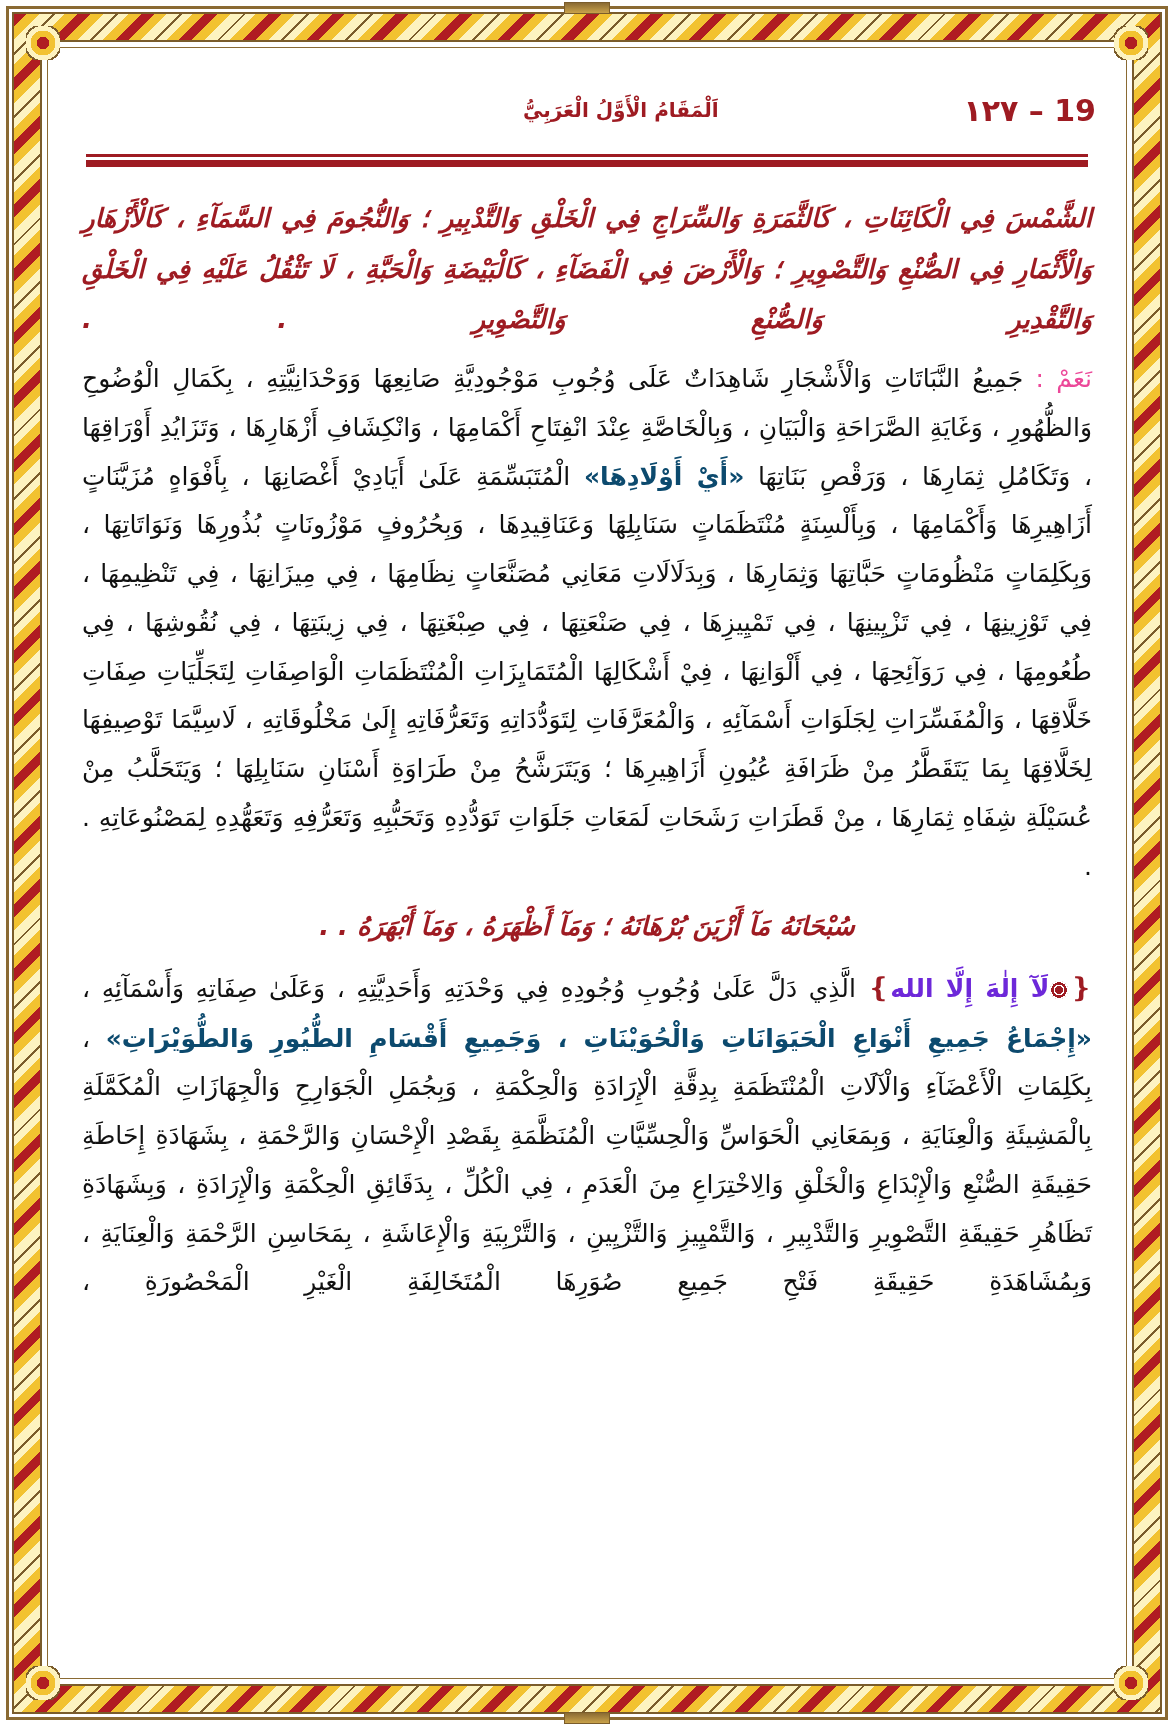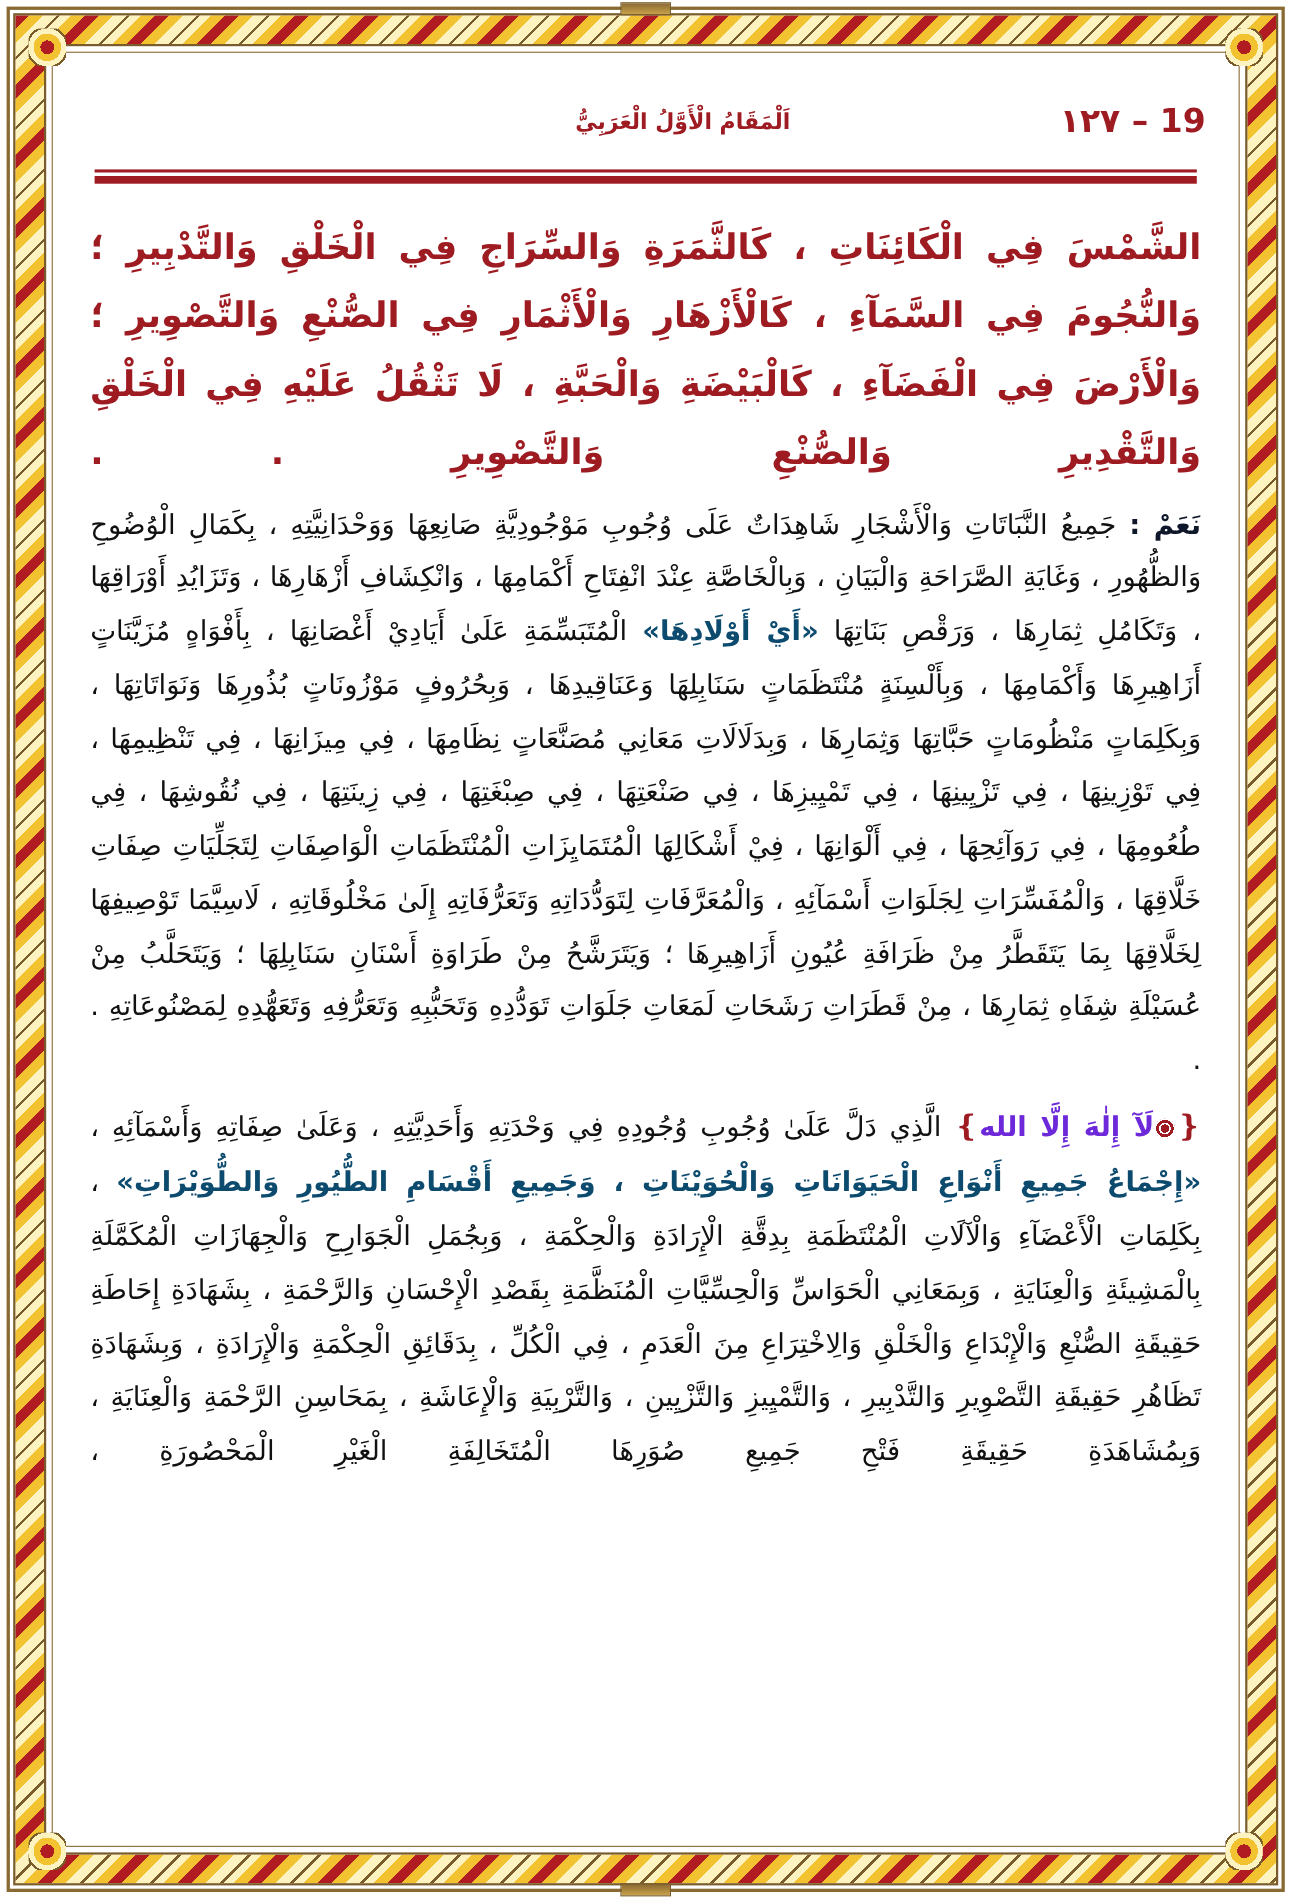--- a/index.html
+++ b/index.html
@@ -126,22 +126,23 @@
     text-align: justify;
     text-align-last: center;
     font-size: 25px;
     line-height: 1.95;
     color: #111111;
     font-family: "DejaVu Sans", "Liberation Sans", sans-serif;
   }
   p.para.red {
     color: #9e1b22;
     font-weight: bold;
-    font-size: 32px;
+    font-size: 26px;
     text-align-last: center;
+    font-style: italic;
   }
   p.para.justified {
     text-align: justify;
     text-align-last: justify;
   }
   p.para.centered {
     text-align: center;
     text-align-last: center;
   }
   .red-inline {
@@ -160,22 +161,22 @@
   .flower {
     display: inline-block;
     width: 18px; height: 18px;
     vertical-align: -2px;
     background:
       radial-gradient(circle at 50% 50%, #9e1b22 0 30%, #ffffff 30% 42%, #9e1b22 42% 62%, #ffffff 62% 72%, #9e1b22 72% 100%);
     border-radius: 50%;
     margin: 0 1px;
   }
   .lead-red {
-    color: #0f172a;
-    font-weight: bold;
+    color: #ec4899;
+    font-weight: normal;
   }
 </style>
 </head>
 <body>
 
 <div class="page">
 
   <div class="frame-outer"></div>
   <div class="frame-band"></div>
   <div class="frame-band-inner-cover"></div>
@@ -202,20 +203,21 @@
     </div>
 
     <div class="body-area">
 
       <p class="para red justified">الشَّمْسَ فِي الْكَائِنَاتِ ، كَالثَّمَرَةِ وَالسِّرَاجِ فِي الْخَلْقِ وَالتَّدْبِيرِ ؛ وَالنُّجُومَ فِي السَّمَآءِ ، كَالْأَزْهَارِ وَالْأَثْمَارِ فِي الصُّنْعِ وَالتَّصْوِيرِ ؛ وَالْأَرْضَ فِي الْفَضَآءِ ، كَالْبَيْضَةِ وَالْحَبَّةِ ، لَا تَثْقُلُ عَلَيْهِ فِي الْخَلْقِ وَالتَّقْدِيرِ وَالصُّنْعِ وَالتَّصْوِيرِ . .</p>
 
       <p class="para justified">
         <span class="lead-red">نَعَمْ :</span><span> جَمِيعُ النَّبَاتَاتِ وَالْأَشْجَارِ شَاهِدَاتٌ عَلَى وُجُوبِ مَوْجُودِيَّةِ صَانِعِهَا وَوَحْدَانِيَّتِهِ ، بِكَمَالِ الْوُضُوحِ وَالظُّهُورِ ، وَغَايَةِ الصَّرَاحَةِ وَالْبَيَانِ ، وَبِالْخَاصَّةِ عِنْدَ انْفِتَاحِ أَكْمَامِهَا ، وَانْكِشَافِ أَزْهَارِهَا ، وَتَزَايُدِ أَوْرَاقِهَا ، وَتَكَامُلِ ثِمَارِهَا ، وَرَقْصِ بَنَاتِهَا </span><span class="red-inline">«أَيْ أَوْلَادِهَا»</span><span> الْمُتَبَسِّمَةِ عَلَىٰ أَيَادِيْ أَغْصَانِهَا ، بِأَفْوَاهٍ مُزَيَّنَاتٍ أَزَاهِيرِهَا وَأَكْمَامِهَا ، وَبِأَلْسِنَةٍ مُنْتَظَمَاتٍ سَنَابِلِهَا وَعَنَاقِيدِهَا ، وَبِحُرُوفٍ مَوْزُونَاتٍ بُذُورِهَا وَنَوَاتَاتِهَا ، وَبِكَلِمَاتٍ مَنْظُومَاتٍ حَبَّاتِهَا وَثِمَارِهَا ، وَبِدَلَالَاتِ مَعَانِي مُصَنَّعَاتٍ نِظَامِهَا ، فِي مِيزَانِهَا ، فِي تَنْظِيمِهَا ، فِي تَوْزِينِهَا ، فِي تَزْيِينِهَا ، فِي تَمْيِيزِهَا ، فِي صَنْعَتِهَا ، فِي صِبْغَتِهَا ، فِي زِينَتِهَا ، فِي نُقُوشِهَا ، فِي طُعُومِهَا ، فِي رَوَآئِحِهَا ، فِي أَلْوَانِهَا ، فِيْ أَشْكَالِهَا الْمُتَمَايِزَاتِ الْمُنْتَظَمَاتِ الْوَاصِفَاتِ لِتَجَلِّيَاتِ صِفَاتِ خَلَّاقِهَا ، وَالْمُفَسِّرَاتِ لِجَلَوَاتِ أَسْمَآئِهِ ، وَالْمُعَرَّفَاتِ لِتَوَدُّدَاتِهِ وَتَعَرُّفَاتِهِ إِلَىٰ مَخْلُوقَاتِهِ ، لَاسِيَّمَا تَوْصِيفِهَا لِخَلَّاقِهَا بِمَا يَتَقَطَّرُ مِنْ ظَرَافَةِ عُيُونِ أَزَاهِيرِهَا ؛ وَيَتَرَشَّحُ مِنْ طَرَاوَةِ أَسْنَانِ سَنَابِلِهَا ؛ وَيَتَحَلَّبُ مِنْ عُسَيْلَةِ شِفَاهِ ثِمَارِهَا ، مِنْ قَطَرَاتِ رَشَحَاتِ لَمَعَاتِ جَلَوَاتِ تَوَدُّدِهِ وَتَحَبُّبِهِ وَتَعَرُّفِهِ وَتَعَهُّدِهِ لِمَصْنُوعَاتِهِ . .</span>
       </p>
 
+      <p class="para red centered">سُبْحَانَهُ مَآ أَزْيَنَ بُرْهَانَهُ ؛ وَمَآ أَظْهَرَهُ ، وَمَآ أَبْهَرَهُ . .</p>
 
       <p class="para justified">
         <span class="tahlil-open">❴</span><span class="flower"></span><span class="blue-inline">لَآ إِلٰهَ إِلَّا الله</span><span class="tahlil-close">❵</span><span> الَّذِي دَلَّ عَلَىٰ وُجُوبِ وُجُودِهِ فِي وَحْدَتِهِ وَأَحَدِيَّتِهِ ، وَعَلَىٰ صِفَاتِهِ وَأَسْمَآئِهِ ، </span><span class="red-inline">«إِجْمَاعُ جَمِيعِ أَنْوَاعِ الْحَيَوَانَاتِ وَالْحُوَيْنَاتِ ، وَجَمِيعِ أَقْسَامِ الطُّيُورِ وَالطُّوَيْرَاتِ»</span><span> ، بِكَلِمَاتِ الْأَعْضَآءِ وَالْآلَاتِ الْمُنْتَظَمَةِ بِدِقَّةِ الْإِرَادَةِ وَالْحِكْمَةِ ، وَبِجُمَلِ الْجَوَارِحِ وَالْجِهَازَاتِ الْمُكَمَّلَةِ بِالْمَشِيئَةِ وَالْعِنَايَةِ ، وَبِمَعَانِي الْحَوَاسِّ وَالْحِسِّيَّاتِ الْمُنَظَّمَةِ بِقَصْدِ الْإِحْسَانِ وَالرَّحْمَةِ ، بِشَهَادَةِ إِحَاطَةِ حَقِيقَةِ الصُّنْعِ وَالْإِبْدَاعِ وَالْخَلْقِ وَالِاخْتِرَاعِ مِنَ الْعَدَمِ ، فِي الْكُلِّ ، بِدَقَائِقِ الْحِكْمَةِ وَالْإِرَادَةِ ، وَبِشَهَادَةِ تَظَاهُرِ حَقِيقَةِ التَّصْوِيرِ وَالتَّدْبِيرِ ، وَالتَّمْيِيزِ وَالتَّزْيِينِ ، وَالتَّرْبِيَةِ وَالْإِعَاشَةِ ، بِمَحَاسِنِ الرَّحْمَةِ وَالْعِنَايَةِ ، وَبِمُشَاهَدَةِ حَقِيقَةِ فَتْحِ جَمِيعِ صُوَرِهَا الْمُتَخَالِفَةِ الْغَيْرِ الْمَحْصُورَةِ ،</span>
       </p>
 
     </div>
   </div>
 </div>
 
 </body></html>

